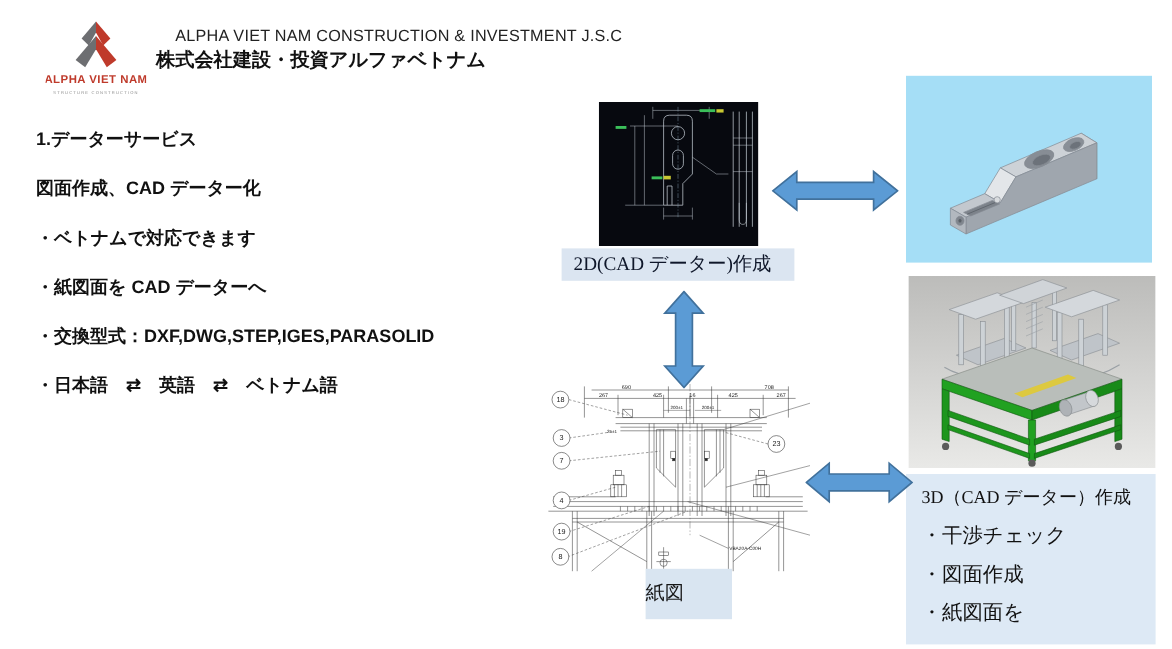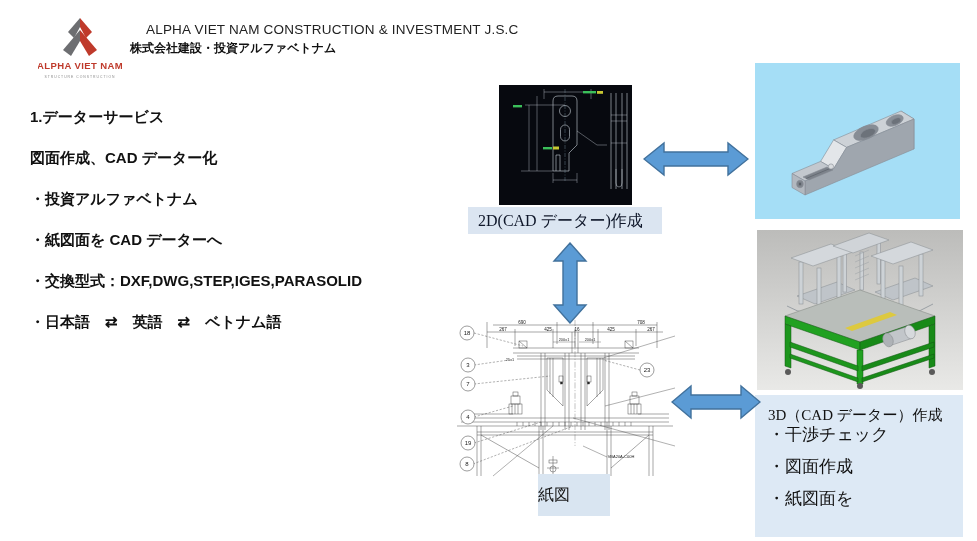--- a/index.html
+++ b/index.html
@@ -1,33 +1,33 @@
 <!DOCTYPE html>
 <html><head>
 <meta charset="utf-8">
 <style>
   html,body{margin:0;padding:0;background:#ffffff;}
   .slide{position:relative;width:977px;height:541px;background:#ffffff;overflow:hidden;
          font-family:"Liberation Sans",sans-serif;color:#1a1a1a;}
   .abs{position:absolute;}
   
   .company-en{left:146px;top:22px;font-size:13.5px;font-weight:400;letter-spacing:.2px;color:#222;}
-  .company-jp{left:130px;top:40px;font-size:12px;font-weight:600;color:#111;}
+  .company-jp{left:130px;top:40px;font-size:16px;font-weight:600;color:#111;}
   
   .services{left:30px;top:108px;width:430px;}
   .services p{margin:0 0 23px 0;font-size:15px;font-weight:700;line-height:18px;color:#111;}
   
   .serif{font-family:"Liberation Serif",serif;}
   .label-2d{left:468px;top:207px;width:194px;height:27px;background:#dbe5f1;
             font-size:16px;line-height:27px;padding-left:10px;box-sizing:border-box;color:#0f172a;}
   .label-paper{left:538px;top:474px;width:72px;height:42px;background:#d9e5f1;
                font-size:16px;line-height:42px;color:#161616;z-index:4;}
   .box-3d{left:755px;top:395px;width:208px;height:142px;background:#dde9f5;
           box-sizing:border-box;padding:10px 0 0 13px;z-index:2;}
-  .box-3d .t{margin:0 0 0 0;font-size:15px;line-height:20px;color:#111;}
+  .box-3d .t{margin:0 0 12px 0;font-size:15px;line-height:20px;color:#111;}
   .box-3d p{margin:0 0 12px 0;font-size:17px;line-height:20px;color:#111;}
   
   .panel{display:block;}
   svg text{font-family:"Liberation Sans",sans-serif;}
 </style>
 </head>
 <body>
 
 <div class="slide">
 
@@ -40,21 +40,21 @@
     </g>
     <text x="42" y="55" text-anchor="middle" font-size="9.5" font-weight="bold" fill="#bf3a2b" letter-spacing="0.4">ALPHA VIET NAM</text>
     <text x="42" y="64" text-anchor="middle" font-size="3.4" fill="#8a8a8a" letter-spacing="1">STRUCTURE CONSTRUCTION</text>
   </svg>
   <div class="abs company-en">ALPHA VIET NAM CONSTRUCTION &amp; INVESTMENT J.S.C</div>
   <div class="abs company-jp">株式会社建設・投資アルファベトナム</div>
 
   <div class="abs services">
     <p>1.データーサービス</p>
     <p>図面作成、CAD データー化</p>
-    <p>・投資アルファベトナム</p>
+    <p>・ベトナムで対応できます</p>
     <p>・紙図面を CAD データーへ</p>
     <p>・交換型式：DXF,DWG,STEP,IGES,PARASOLID</p>
     <p>・日本語　⇄　英語　⇄　ベトナム語</p>
   </div>
 
   <svg class="abs panel" style="left:499px;top:85px;" width="133" height="120" viewBox="0 0 133 120">
     <rect x="0" y="0" width="133" height="120" fill="#07090f"></rect>
     <g stroke="#c9d1d9" stroke-width="0.6" fill="none">
 
       <path d="M54,16 Q54,11 59,11 L73,11 Q78,11 78,16 L78,60 L70,68 L70,86 L54,86 Z"></path>

